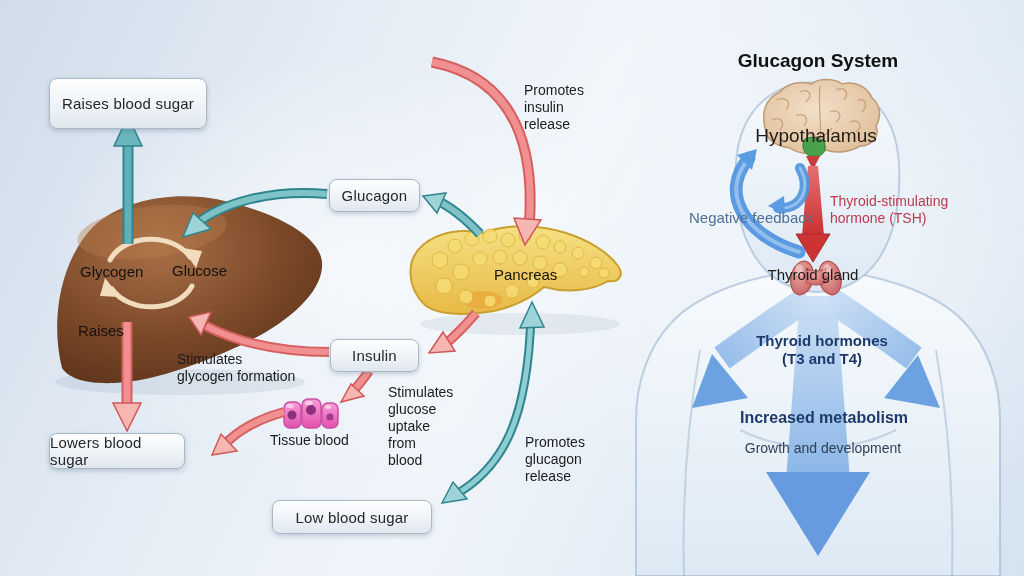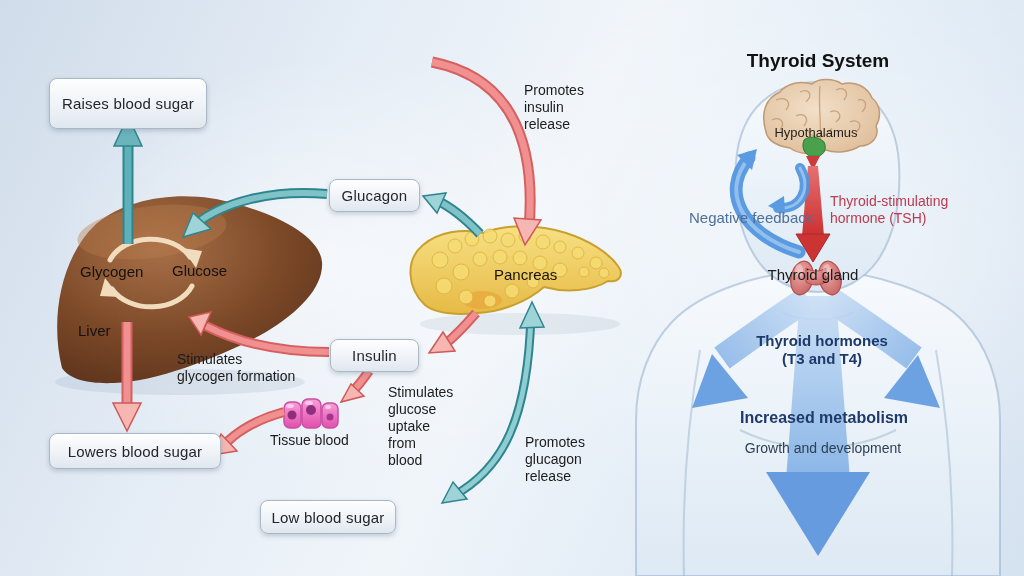--- a/index.html
+++ b/index.html
@@ -258,48 +258,48 @@
 
   <div class="box" style="left:49px;top:78px;width:158px;height:51px;">
       <span>Raises blood sugar</span>
     </div>
   <div class="box" style="left:329px;top:179px;width:91px;height:33px;">
       <span>Glucagon</span>
     </div>
   <div class="box" style="left:330px;top:339px;width:89px;height:33px;">
       <span>Insulin</span>
     </div>
-  <div class="box" style="left:49px;top:433px;width:172px;height:36px;">
+  <div class="box" style="left:49px;top:433px;width:136px;height:36px;">
       <span>Lowers blood sugar</span>
     </div>
-  <div class="box" style="left:260px;top:500px;width:136px;height:34px;">
+  <div class="box" style="left:272px;top:500px;width:160px;height:34px;">
       <span>Low blood sugar</span>
     </div>
 
   <div class="lbl" style="left:524px;top:82px;">Promotes
 insulin
 release</div>
   <div class="lbl" style="left:177px;top:351px;">Stimulates
 glycogen formation</div>
   <div class="lbl" style="left:388px;top:384px;">Stimulates
 glucose
 uptake
 from
 blood</div>
   <div class="lbl" style="left:525px;top:434px;">Promotes
 glucagon
 release</div>
   <div class="lbl" style="left:270px;top:432px;width:86px;">Tissue blood</div>
   <div class="lbl" style="left:80px;top:263px;font-size:15px;color:#141210;">Glycogen</div>
   <div class="lbl" style="left:172px;top:262px;font-size:15px;color:#141210;">Glucose</div>
-  <div class="lbl" style="left:78px;top:322px;font-size:15px;color:#141210;">Liver</div>
+  <div class="lbl" style="left:78px;top:322px;font-size:15px;color:#141210;">Raises</div>
   <div class="lbl" style="left:494px;top:266px;font-size:15px;color:#18130c;">Pancreas</div>
 
-  <div class="lbl title ctr" style="left:736px;top:50px;width:164px;">Thyroid System</div>
-  <div class="lbl ctr" style="left:744px;top:125px;width:144px;font-size:13px;color:#221d18;">Hypothalamus</div>
+  <div class="lbl title ctr" style="left:736px;top:50px;width:164px;">Glucagon System</div>
+  <div class="lbl ctr" style="left:744px;top:125px;width:144px;font-size:19px;color:#221d18;">Hypothalamus</div>
   <div class="lbl c-tsh" style="left:830px;top:193px;">Thyroid-stimulating
 hormone (TSH)</div>
   <div class="lbl c-steel" style="left:689px;top:209px;font-size:15px;">Negative feedback</div>
   <div class="lbl ctr" style="left:745px;top:266px;width:136px;font-size:15px;color:#1a1a1a;">Thyroid gland</div>
   <div class="lbl bold c-navy ctr" style="left:732px;top:332px;width:180px;font-size:15px;">Thyroid hormones
 (T3 and T4)</div>
   <div class="lbl bold c-navy ctr" style="left:734px;top:408px;width:180px;font-size:16px;">Increased metabolism</div>
   <div class="lbl c-slate ctr" style="left:727px;top:440px;width:192px;">Growth and development</div>
 
 </div>

